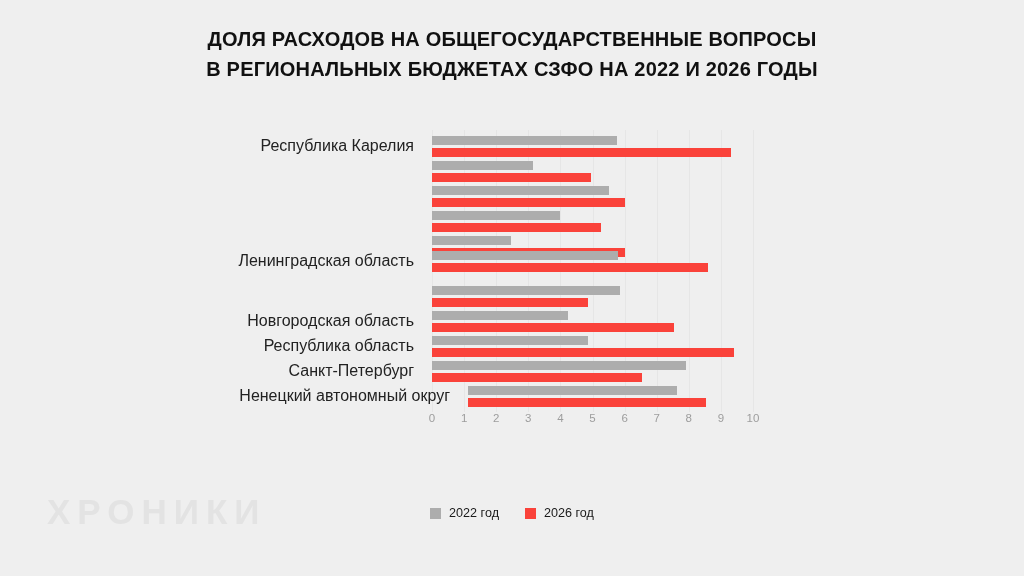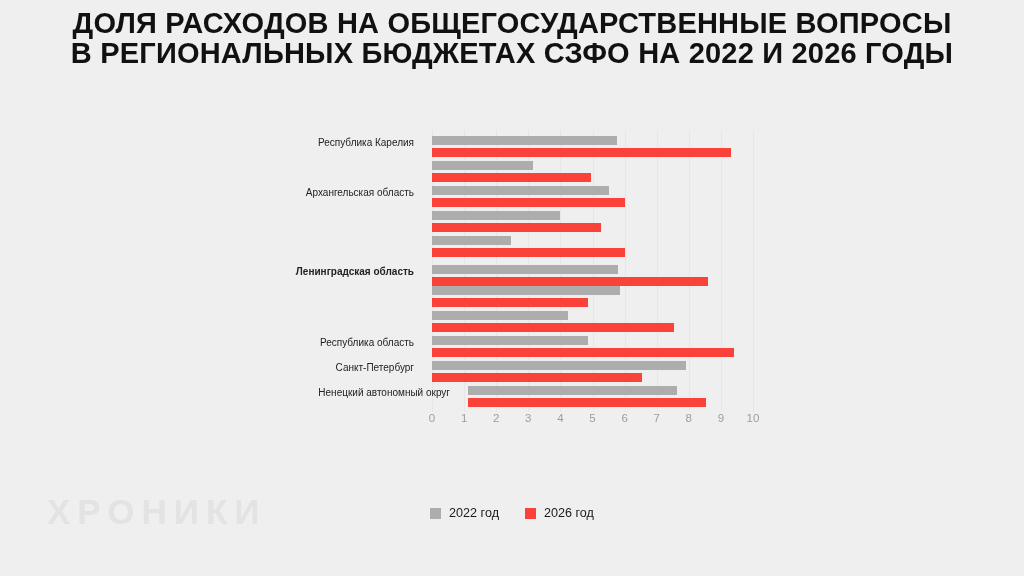--- a/index.html
+++ b/index.html
@@ -11,25 +11,25 @@
     height: 576px;
     background: #efefef;
     font-family: "Liberation Sans", sans-serif;
     overflow: hidden;
     position: relative;
   }
 
   
   #chart-title {
     position: absolute;
-    top: 8px;
+    top: 24px;
     left: 0;
     width: 1024px;
     text-align: center;
-    font-size: 29px;
+    font-size: 20px;
     font-weight: bold;
     line-height: 30px;
     letter-spacing: 0.2px;
     color: #111111;
     white-space: pre-line;
   }
 
   
   #plot-area {
     position: absolute;
@@ -45,21 +45,21 @@
     width: 1024px;
     height: 25px;
   }
 
   .cat-label {
     position: absolute;
     right: 610px;          
     top: 4px;
     width: 330px;
     text-align: right;
-    font-size: 10px;
+    font-size: 16px;
     color: #222222;
     white-space: nowrap;
   }
 
   .bar {
     position: absolute;
     left: 432px;
     height: 9px;
     border-radius: 0;
   }
@@ -151,42 +151,42 @@
       <div class="row-group" style="top: 133px;">
         <div class="cat-label">Республика Карелия</div>
         <div class="bar bar-2022" title="2022 год: 5.75" style="width: 184.575px; background: rgb(173, 173, 173);"></div>
         <div class="bar bar-2026" title="2026 год: 9.3" style="width: 298.53px; background: rgb(250, 66, 58);"></div>
       </div>
       <div class="row-group" style="top: 158px;">
         <div class="bar bar-2022" title="2022 год: 3.15" style="width: 101.115px; background: rgb(173, 173, 173);"></div>
         <div class="bar bar-2026" title="2026 год: 4.95" style="width: 158.895px; background: rgb(250, 66, 58);"></div>
       </div>
       <div class="row-group" style="top: 183px;">
-        <div class="cat-label">Архангельская область</div>
         <div class="bar bar-2022" title="2022 год: 5.5" style="width: 176.55px; background: rgb(173, 173, 173);"></div>
         <div class="bar bar-2026" title="2026 год: 6" style="width: 192.6px; background: rgb(250, 66, 58);"></div>
       </div>
       <div class="row-group" style="top: 208px;">
         <div class="bar bar-2022" title="2022 год: 4" style="width: 128.4px; background: rgb(173, 173, 173);"></div>
         <div class="bar bar-2026" title="2026 год: 5.25" style="width: 168.525px; background: rgb(250, 66, 58);"></div>
       </div>
       <div class="row-group" style="top: 233px;">
         <div class="bar bar-2022" title="2022 год: 2.45" style="width: 78.645px; background: rgb(173, 173, 173);"></div>
         <div class="bar bar-2026" title="2026 год: 6" style="width: 192.6px; background: rgb(250, 66, 58);"></div>
       </div>
-      <div class="row-group" style="top: 262px; font-weight: bold;">
+      <div class="row-group" style="top: 248px;">
         <div class="cat-label">Ленинградская область</div>
         <div class="bar bar-2022" title="2022 год: 5.8" style="width: 186.18px; background: rgb(173, 173, 173);"></div>
         <div class="bar bar-2026" title="2026 год: 8.6" style="width: 276.06px; background: rgb(250, 66, 58);"></div>
       </div>
       <div class="row-group" style="top: 283px;">
         <div class="bar bar-2022" title="2022 год: 5.85" style="width: 187.785px; background: rgb(173, 173, 173);"></div>
         <div class="bar bar-2026" title="2026 год: 4.85" style="width: 155.685px; background: rgb(250, 66, 58);"></div>
       </div>
       <div class="row-group" style="top: 308px;">
+        <div class="cat-label">Новгородская область</div>
         <div class="bar bar-2022" title="2022 год: 4.25" style="width: 136.425px; background: rgb(173, 173, 173);"></div>
         <div class="bar bar-2026" title="2026 год: 7.55" style="width: 242.355px; background: rgb(250, 66, 58);"></div>
       </div>
       <div class="row-group" style="top: 333px;">
         <div class="cat-label">Республика область</div>
         <div class="bar bar-2022" title="2022 год: 4.85" style="width: 155.685px; background: rgb(173, 173, 173);"></div>
         <div class="bar bar-2026" title="2026 год: 9.4" style="width: 301.74px; background: rgb(250, 66, 58);"></div>
       </div>
       <div class="row-group" style="top: 358px;">
         <div class="cat-label">Санкт-Петербург</div>

